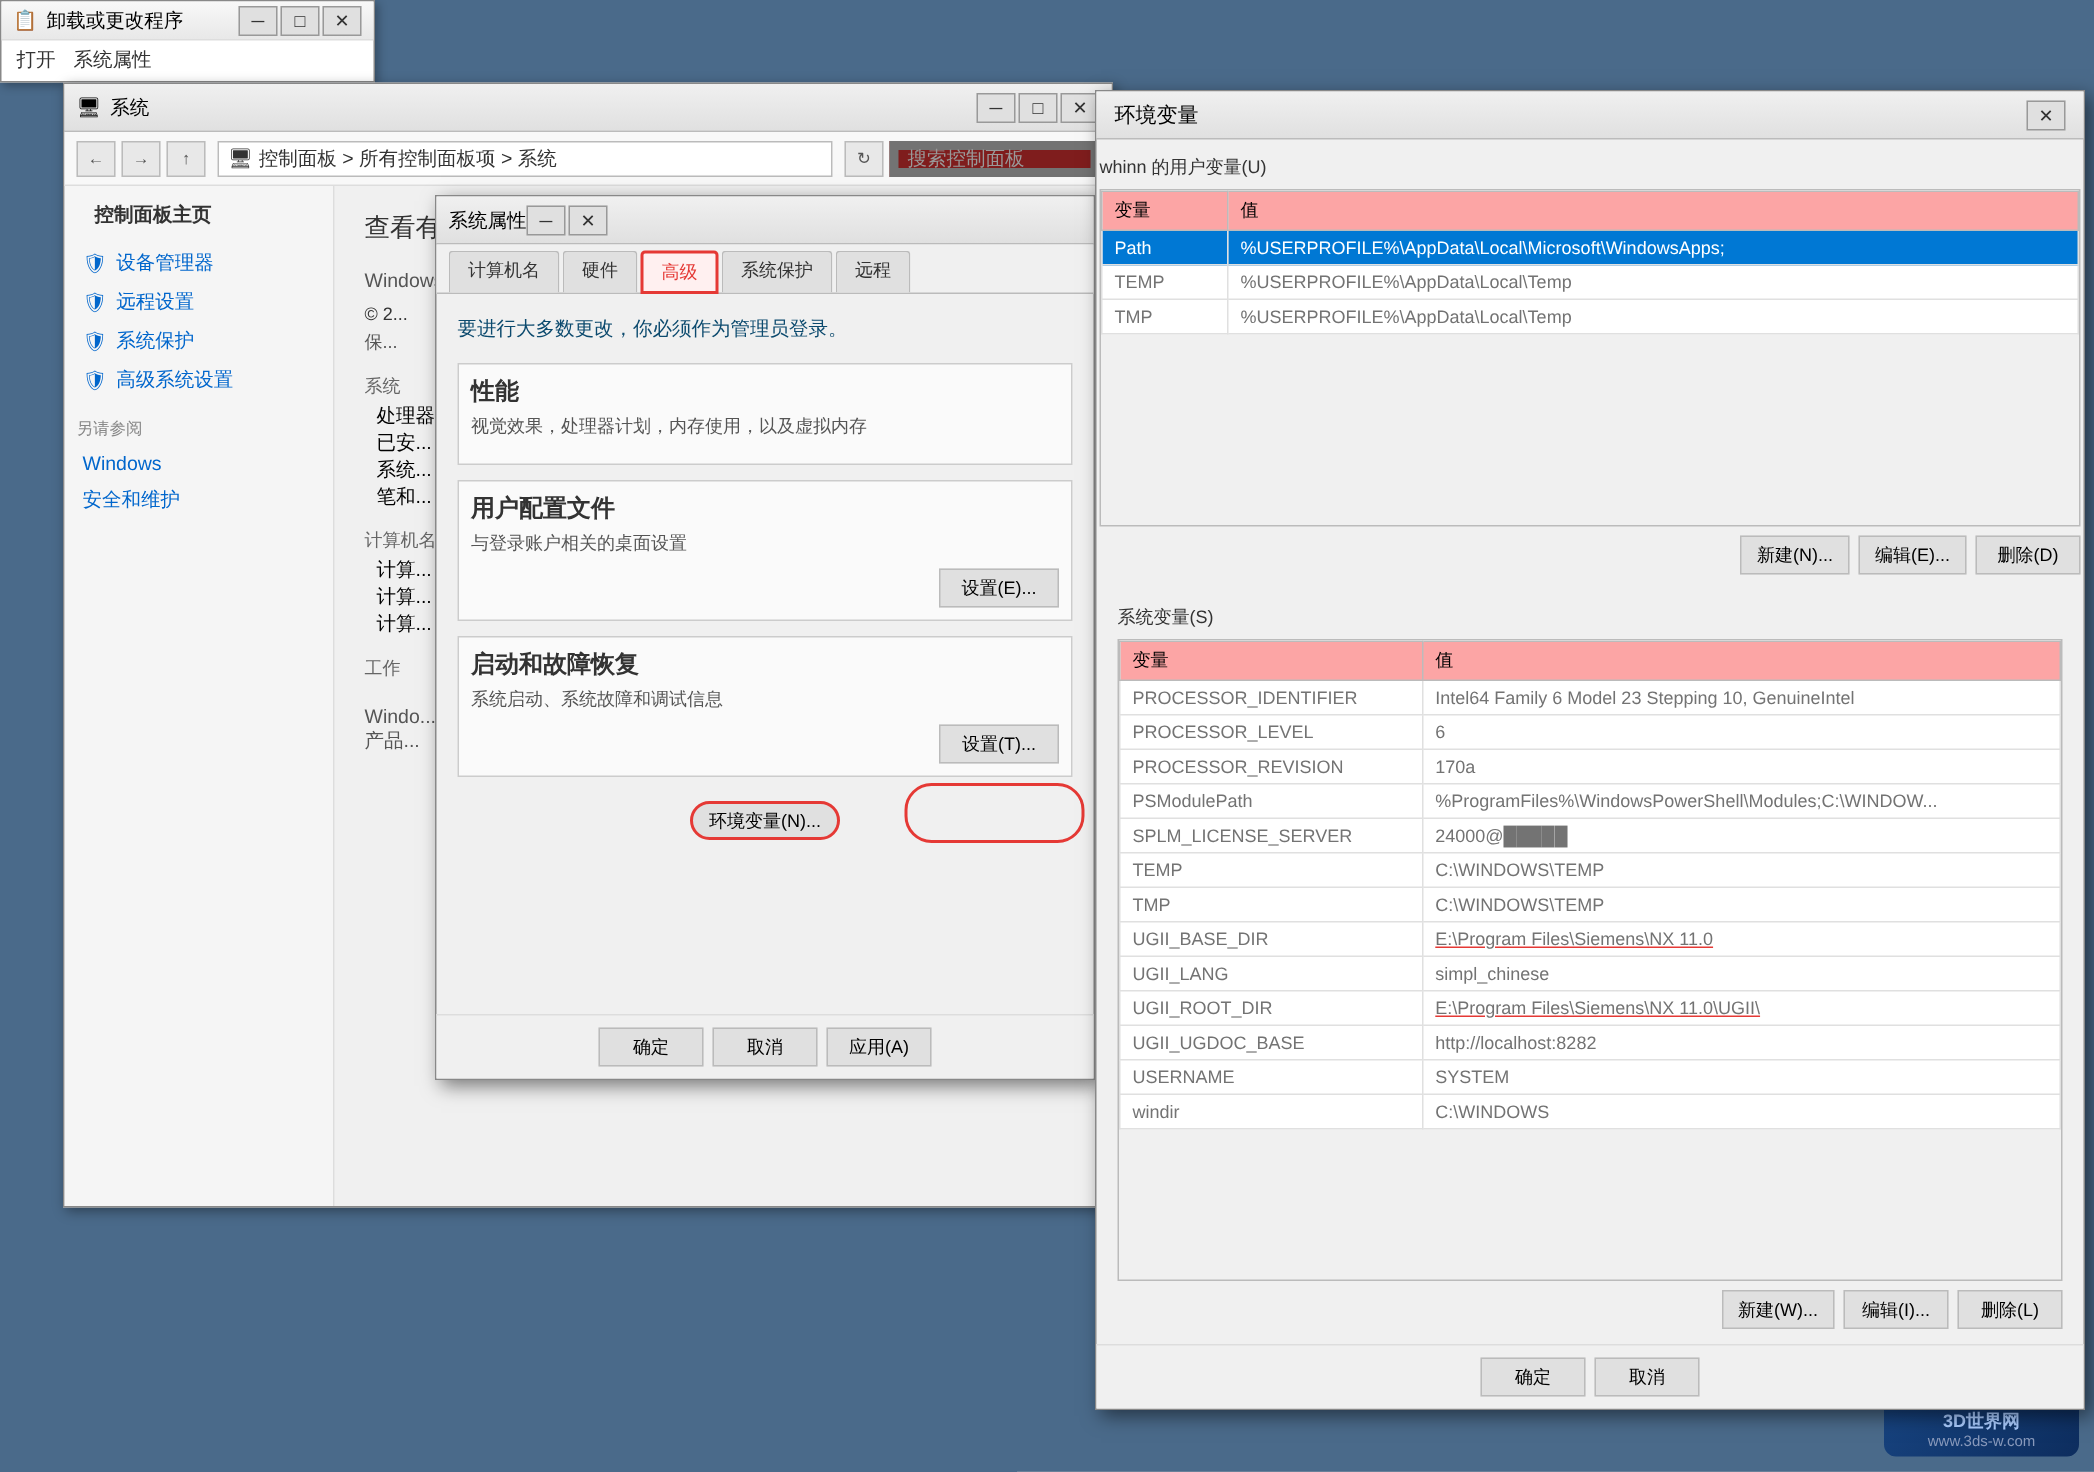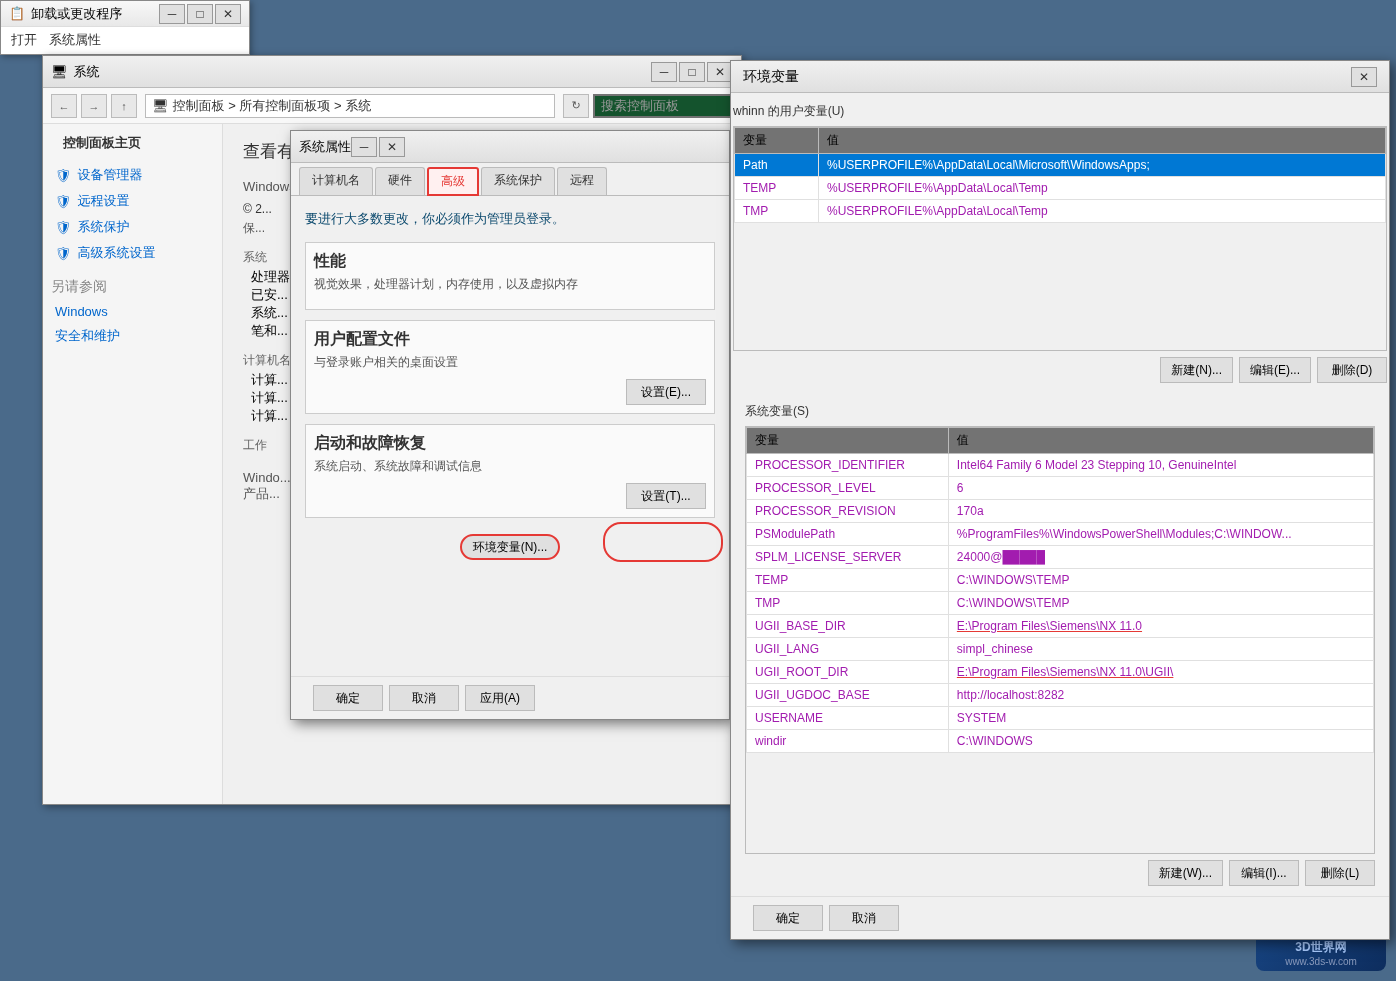--- a/index.html
+++ b/index.html
@@ -34,29 +34,29 @@
       color: #333;
     }
 
     
     .nav-bar {
       height: 36px; background: #f8f8f8; border-bottom: 1px solid #ddd;
       display: flex; align-items: center; padding: 0 8px; gap: 4px;
     }
     .nav-btn { width: 26px; height: 24px; background: #e8e8e8; border: 1px solid #bbb; cursor: pointer; display: flex; align-items: center; justify-content: center; font-size: 11px; color: #555; }
     .breadcrumb-bar { flex: 1; height: 24px; background: #fff; border: 1px solid #bbb; display: flex; align-items: center; padding: 0 6px; font-size: 12px; color: #333; gap: 4px; margin: 0 4px; }
-    .search-box { width: 140px; height: 24px; background: #14532d; border: 2px solid #737373; display: flex; align-items: center; padding: 0 6px; font-size: 12px; color: #999; }
+    .search-box { width: 140px; height: 24px; background: #7f1d1d; border: 6px solid #737373; display: flex; align-items: center; padding: 0 6px; font-size: 12px; color: #999; }
 
     
     .cp-content { display: flex; flex: 1; overflow: hidden; }
     .cp-sidebar { width: 180px; background: #f5f5f5; border-right: 1px solid #ddd; padding: 10px 8px; }
     .cp-sidebar-title { font-size: 13px; font-weight: bold; color: #333; margin-bottom: 10px; margin-left: 12px; }
     .sidebar-item { display: flex; align-items: center; gap: 6px; padding: 4px 4px; cursor: pointer; color: #0066cc; font-size: 12px; }
     .sidebar-section { margin-top: 12px; }
-    .sidebar-section-title { font-size: 14px; color: #888; margin-bottom: 4px; }
+    .sidebar-section-title { font-size: 11px; color: #888; margin-bottom: 4px; }
 
     
     .cp-main { flex: 1; padding: 16px 20px; overflow-y: auto; }
     .cp-main-title { font-size: 17px; font-weight: normal; color: #333; margin-bottom: 16px; }
     .info-section { margin-bottom: 12px; }
     .info-label { font-size: 12px; color: #666; margin-bottom: 2px; }
 
     
     .sysprop-dialog {
       position: absolute;
@@ -87,21 +87,21 @@
       position: relative;
     }
     .tab-item.highlighted {
       border: 2px solid #e53935; color: #e53935; background: #fff0f0;
     }
     .dialog-body { flex: 1; padding: 14px 14px; overflow-y: auto; }
     .dialog-note { font-size: 13px; color: #0c4a6e; margin-bottom: 14px; }
     .section-box { border: 1px solid #ccc; padding: 8px; margin-bottom: 10px; background: #fafafa; }
     .section-header { font-size: 16px; font-weight: bold; color: #333; margin-bottom: 4px; }
     .section-content { font-size: 12px; color: #555; margin-bottom: 8px; }
-    .dialog-footer { padding: 8px 22px; display: flex; justify-content: flex-start; gap: 6px; border-top: 1px solid #ddd; background: #f0f0f0; }
+    .dialog-footer { padding: 8px 2px; display: flex; justify-content: center; gap: 6px; border-top: 1px solid #ddd; background: #f0f0f0; }
     .dialog-btn {
       min-width: 70px; height: 26px; background: #e0e0e0; border: 1px solid #bbb;
       cursor: pointer; font-size: 12px; display: flex; align-items: center; justify-content: center; padding: 0 10px;
     }
     .settings-btn {
       min-width: 80px; height: 26px; background: #e0e0e0; border: 1px solid #bbb;
       cursor: pointer; font-size: 12px; margin-left: auto; display: flex; align-items: center; justify-content: center; padding: 0 10px;
     }
     .env-btn {
       min-width: 100px; height: 26px; background: #e0e0e0; border: 1px solid #bbb;
@@ -129,26 +129,26 @@
       height: 32px;
       display: flex; align-items: center; padding: 0 12px;
     }
     .env-section { padding: 10px 2px; flex: 1; display: flex; flex-direction: column; }
     .env-section-label { font-size: 12px; color: #333; margin-bottom: 6px; }
     .env-table {
       width: 100%; border-collapse: collapse; flex: 1;
       border: 1px solid #bbb; background: #fff;
     }
     .env-table th {
-      background: #737373; border: 1px solid #bbb; padding: 4px 8px;
+      background: #fca5a5; border: 1px solid #bbb; padding: 4px 8px;
       font-size: 12px; text-align: left; font-weight: normal;
     }
     .env-table td {
       border: 1px solid #e0e0e0; padding: 4px 8px;
-      font-size: 12px; color: #a21caf;
+      font-size: 12px; color: #737373;
     }
     .env-table tr.selected td { background: #0078d4; color: #fff; }
     .env-table-wrapper { border: 1px solid #bbb; overflow-y: auto; flex: 1; }
     .env-btn-row { display: flex; justify-content: flex-end; gap: 6px; margin-top: 6px; }
     .env-action-btn { min-width: 70px; height: 26px; background: #e0e0e0; border: 1px solid #bbb; cursor: pointer; font-size: 12px; display: flex; align-items: center; justify-content: center; padding: 0 10px; }
 
     
     .logo-watermark {
       position: absolute;
       bottom: 10px; right: 10px;

